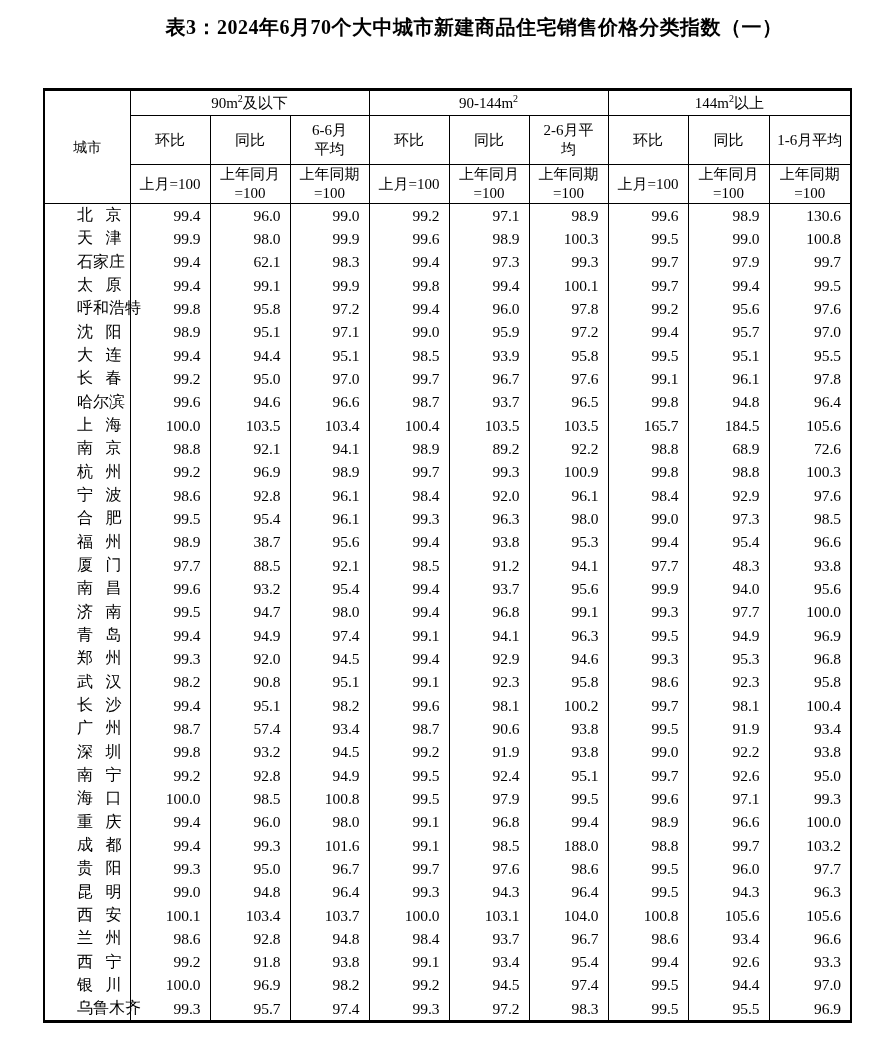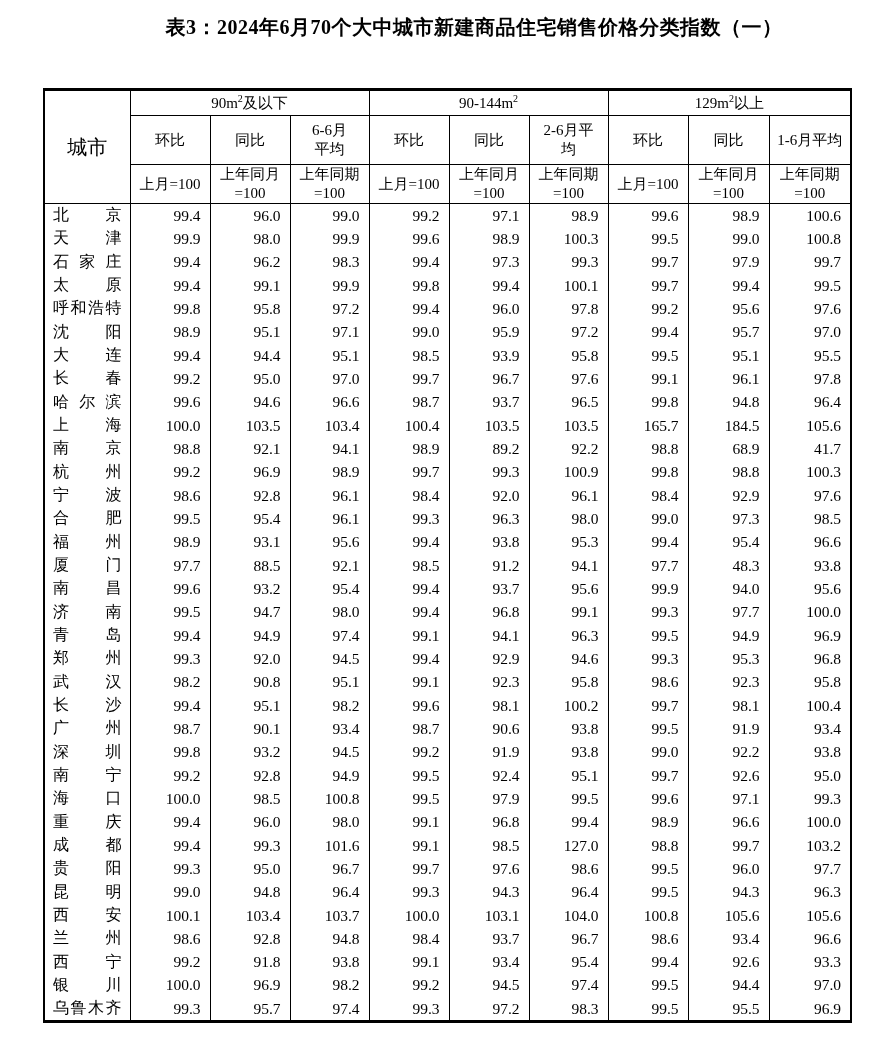--- a/index.html
+++ b/index.html
@@ -45,21 +45,21 @@
     line-height: 19px;
     padding: 0 6px;
     text-align: center;
     vertical-align: middle;
     white-space: pre-line;
   }
   .index-table thead tr.group-row th { height: 24px; }
   .index-table thead tr.metric-row th { height: 48px; }
   .index-table thead tr.base-row th { height: 38px; }
   .index-table thead th.city-head {
-    font-size: 20px;
+    font-size: 14px;
   }
   .index-table thead th sup {
     font-size: 10px;
     line-height: 0;
   }
   .index-table tbody td {
     border-left: 1px solid #000000;
     border-right: 1px solid #000000;
     border-top: none;
     border-bottom: none;
@@ -75,20 +75,21 @@
   .index-table tbody td.city {
     padding: 0 8px;
     font-size: 16px;
   }
   .index-table tbody td.city .cityname {
     display: block;
     text-align: justify;
     text-align-last: justify;
     text-justify: inter-character;
     white-space: nowrap;
+    margin-left: 24px;
   }
 </style>
 </head>
 <body>
 
 <div class="page-title">表3：2024年6月70个大中城市新建商品住宅销售价格分类指数（一）</div>
 
 <table class="index-table">
   <colgroup>
     <col style="width:86px">
@@ -100,21 +101,21 @@
       <col style="width:79px">
     <col style="width:80px">
       <col style="width:81px">
       <col style="width:82px">
   </colgroup>
   <thead>
     <tr class="group-row">
       <th rowspan="3" class="city-head">城市</th>
       <th colspan="3"><span>90m</span><sup>2</sup><span>及以下</span></th>
       <th colspan="3"><span>90-144m</span><sup>2</sup><span></span></th>
-      <th colspan="3"><span>129m</span><sup>2</sup><span>以上</span></th>
+      <th colspan="3"><span>144m</span><sup>2</sup><span>以上</span></th>
     </tr>
     <tr class="metric-row">
       <th>环比</th>
       <th>同比</th>
       <th>6-6月
 平均</th>
       <th>环比</th>
       <th>同比</th>
       <th>2-6月平
 均</th>
@@ -146,42 +147,42 @@
           <span class="cityname">北京</span>
         </td>
         <td class="num">99.4</td>
         <td class="num">96.0</td>
         <td class="num">99.0</td>
         <td class="num">99.2</td>
         <td class="num">97.1</td>
         <td class="num">98.9</td>
         <td class="num">99.6</td>
         <td class="num">98.9</td>
-        <td class="num">100.6</td>
+        <td class="num">130.6</td>
       </tr>
       <tr>
         <td class="city">
           <span class="cityname">天津</span>
         </td>
         <td class="num">99.9</td>
         <td class="num">98.0</td>
         <td class="num">99.9</td>
         <td class="num">99.6</td>
         <td class="num">98.9</td>
         <td class="num">100.3</td>
         <td class="num">99.5</td>
         <td class="num">99.0</td>
         <td class="num">100.8</td>
       </tr>
       <tr>
         <td class="city">
           <span class="cityname">石家庄</span>
         </td>
         <td class="num">99.4</td>
-        <td class="num">96.2</td>
+        <td class="num">62.1</td>
         <td class="num">98.3</td>
         <td class="num">99.4</td>
         <td class="num">97.3</td>
         <td class="num">99.3</td>
         <td class="num">99.7</td>
         <td class="num">97.9</td>
         <td class="num">99.7</td>
       </tr>
       <tr>
         <td class="city">
@@ -286,21 +287,21 @@
           <span class="cityname">南京</span>
         </td>
         <td class="num">98.8</td>
         <td class="num">92.1</td>
         <td class="num">94.1</td>
         <td class="num">98.9</td>
         <td class="num">89.2</td>
         <td class="num">92.2</td>
         <td class="num">98.8</td>
         <td class="num">68.9</td>
-        <td class="num">41.7</td>
+        <td class="num">72.6</td>
       </tr>
       <tr>
         <td class="city">
           <span class="cityname">杭州</span>
         </td>
         <td class="num">99.2</td>
         <td class="num">96.9</td>
         <td class="num">98.9</td>
         <td class="num">99.7</td>
         <td class="num">99.3</td>
@@ -335,21 +336,21 @@
         <td class="num">98.0</td>
         <td class="num">99.0</td>
         <td class="num">97.3</td>
         <td class="num">98.5</td>
       </tr>
       <tr>
         <td class="city">
           <span class="cityname">福州</span>
         </td>
         <td class="num">98.9</td>
-        <td class="num">93.1</td>
+        <td class="num">38.7</td>
         <td class="num">95.6</td>
         <td class="num">99.4</td>
         <td class="num">93.8</td>
         <td class="num">95.3</td>
         <td class="num">99.4</td>
         <td class="num">95.4</td>
         <td class="num">96.6</td>
       </tr>
       <tr>
         <td class="city">
@@ -447,21 +448,21 @@
         <td class="num">100.2</td>
         <td class="num">99.7</td>
         <td class="num">98.1</td>
         <td class="num">100.4</td>
       </tr>
       <tr>
         <td class="city">
           <span class="cityname">广州</span>
         </td>
         <td class="num">98.7</td>
-        <td class="num">90.1</td>
+        <td class="num">57.4</td>
         <td class="num">93.4</td>
         <td class="num">98.7</td>
         <td class="num">90.6</td>
         <td class="num">93.8</td>
         <td class="num">99.5</td>
         <td class="num">91.9</td>
         <td class="num">93.4</td>
       </tr>
       <tr>
         <td class="city">
@@ -521,21 +522,21 @@
       </tr>
       <tr>
         <td class="city">
           <span class="cityname">成都</span>
         </td>
         <td class="num">99.4</td>
         <td class="num">99.3</td>
         <td class="num">101.6</td>
         <td class="num">99.1</td>
         <td class="num">98.5</td>
-        <td class="num">127.0</td>
+        <td class="num">188.0</td>
         <td class="num">98.8</td>
         <td class="num">99.7</td>
         <td class="num">103.2</td>
       </tr>
       <tr>
         <td class="city">
           <span class="cityname">贵阳</span>
         </td>
         <td class="num">99.3</td>
         <td class="num">95.0</td>

